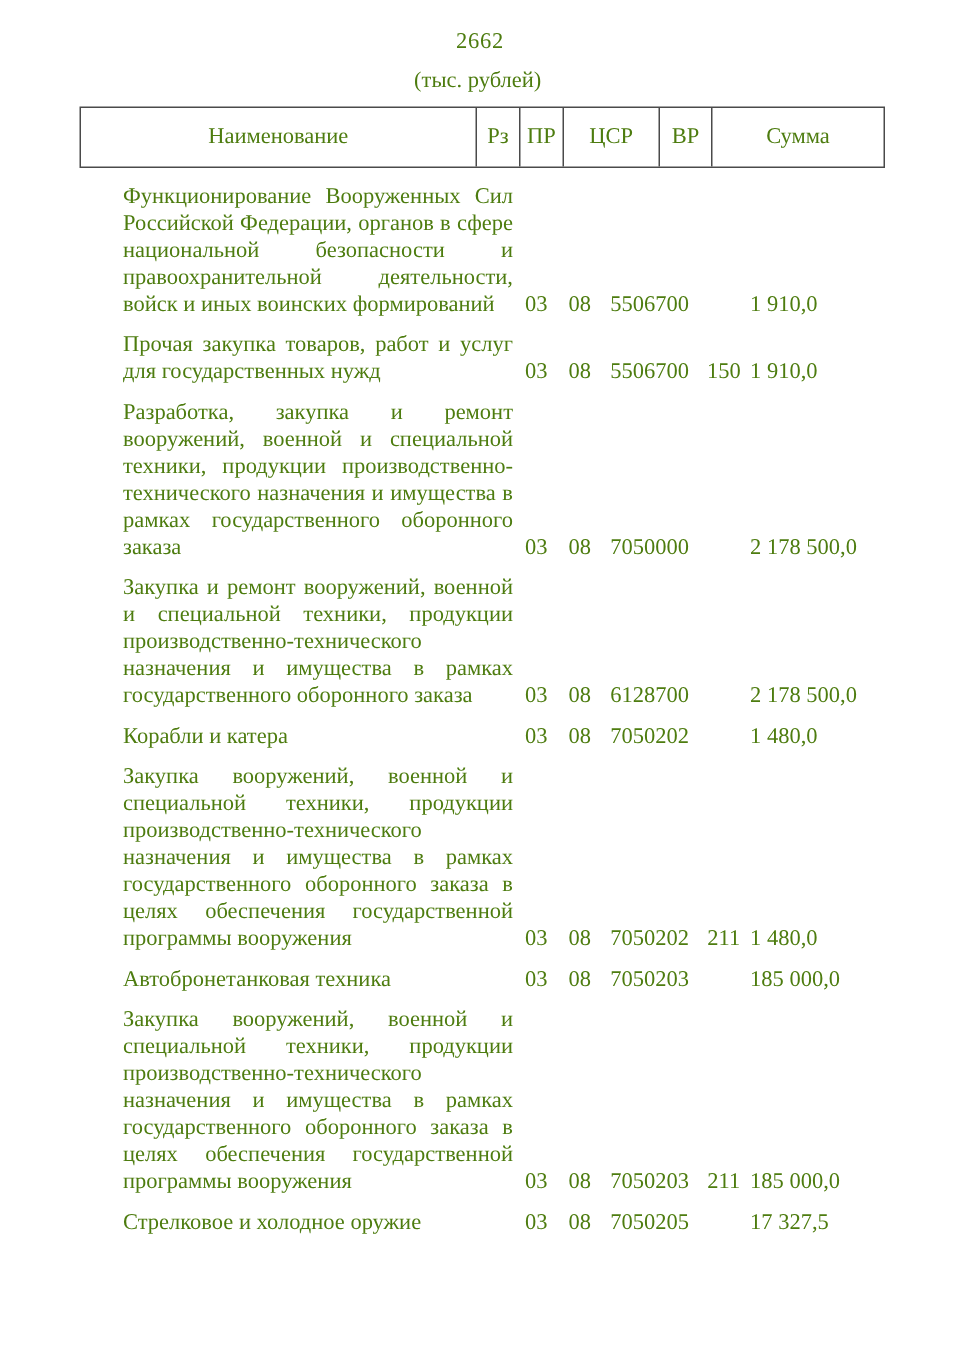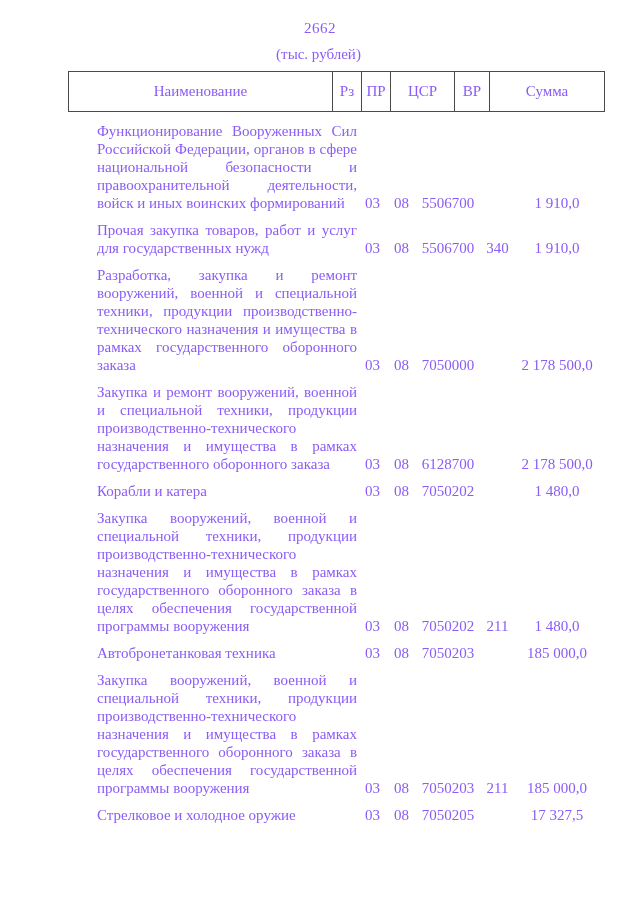--- a/index.html
+++ b/index.html
@@ -6,21 +6,21 @@
     margin: 0;
     padding: 0;
     background: #ffffff;
   }
   .page {
     position: relative;
     width: 640px;
     height: 905px;
     background: #ffffff;
     font-family: "Liberation Serif", serif;
-    color: #8b5cf6;
+    color: #4d7c0f;
     overflow: hidden;
     border-radius: 26px;
   }
   .page-number {
     position: absolute;
     top: 20px;
     left: 0;
     width: 640px;
     text-align: center;
     font-size: 15px;
@@ -30,21 +30,21 @@
     position: absolute;
     top: 46px;
     left: 53px;
     width: 531px;
     text-align: center;
     font-size: 15px;
   }
   .budget-table {
     position: absolute;
     top: 71px;
-    left: 68px;
+    left: 53px;
     width: 537px;
   }
   .thead {
     display: flex;
     box-sizing: border-box;
     border: 1px solid #4a4a4a;
     height: 41px;
     font-size: 15px;
   }
   .thead .cell {
@@ -80,21 +80,21 @@
     text-align: justify;
     padding-left: 2px;
     padding-right: 1px;
     margin-left: 27px;
   }
   .row .col-rz, .row .col-pr, .row .col-csr, .row .col-vr {
     text-align: center;
     white-space: nowrap;
   }
   .row .col-sum {
-    text-align: center;
+    text-align: left;
     padding-right: 6px;
     white-space: nowrap;
   }
 </style>
 </head>
 <body>
 
 <div class="page">
 
   <div class="page-number">2662</div>
@@ -120,21 +120,21 @@
     <div class="cell col-csr">5506700</div>
     <div class="cell col-vr"></div>
     <div class="cell col-sum">1 910,0</div>
   </div>
 
   <div class="row">
     <div class="cell col-name">Прочая закупка товаров, работ и услуг для государственных нужд</div>
     <div class="cell col-rz">03</div>
     <div class="cell col-pr">08</div>
     <div class="cell col-csr">5506700</div>
-    <div class="cell col-vr">340</div>
+    <div class="cell col-vr">150</div>
     <div class="cell col-sum">1 910,0</div>
   </div>
 
   <div class="row">
     <div class="cell col-name">Разработка, закупка и ремонт вооружений, военной и специальной техники, продукции производственно-технического назначения и имущества в рамках государственного оборонного заказа</div>
     <div class="cell col-rz">03</div>
     <div class="cell col-pr">08</div>
     <div class="cell col-csr">7050000</div>
     <div class="cell col-vr"></div>
     <div class="cell col-sum">2 178 500,0</div>

